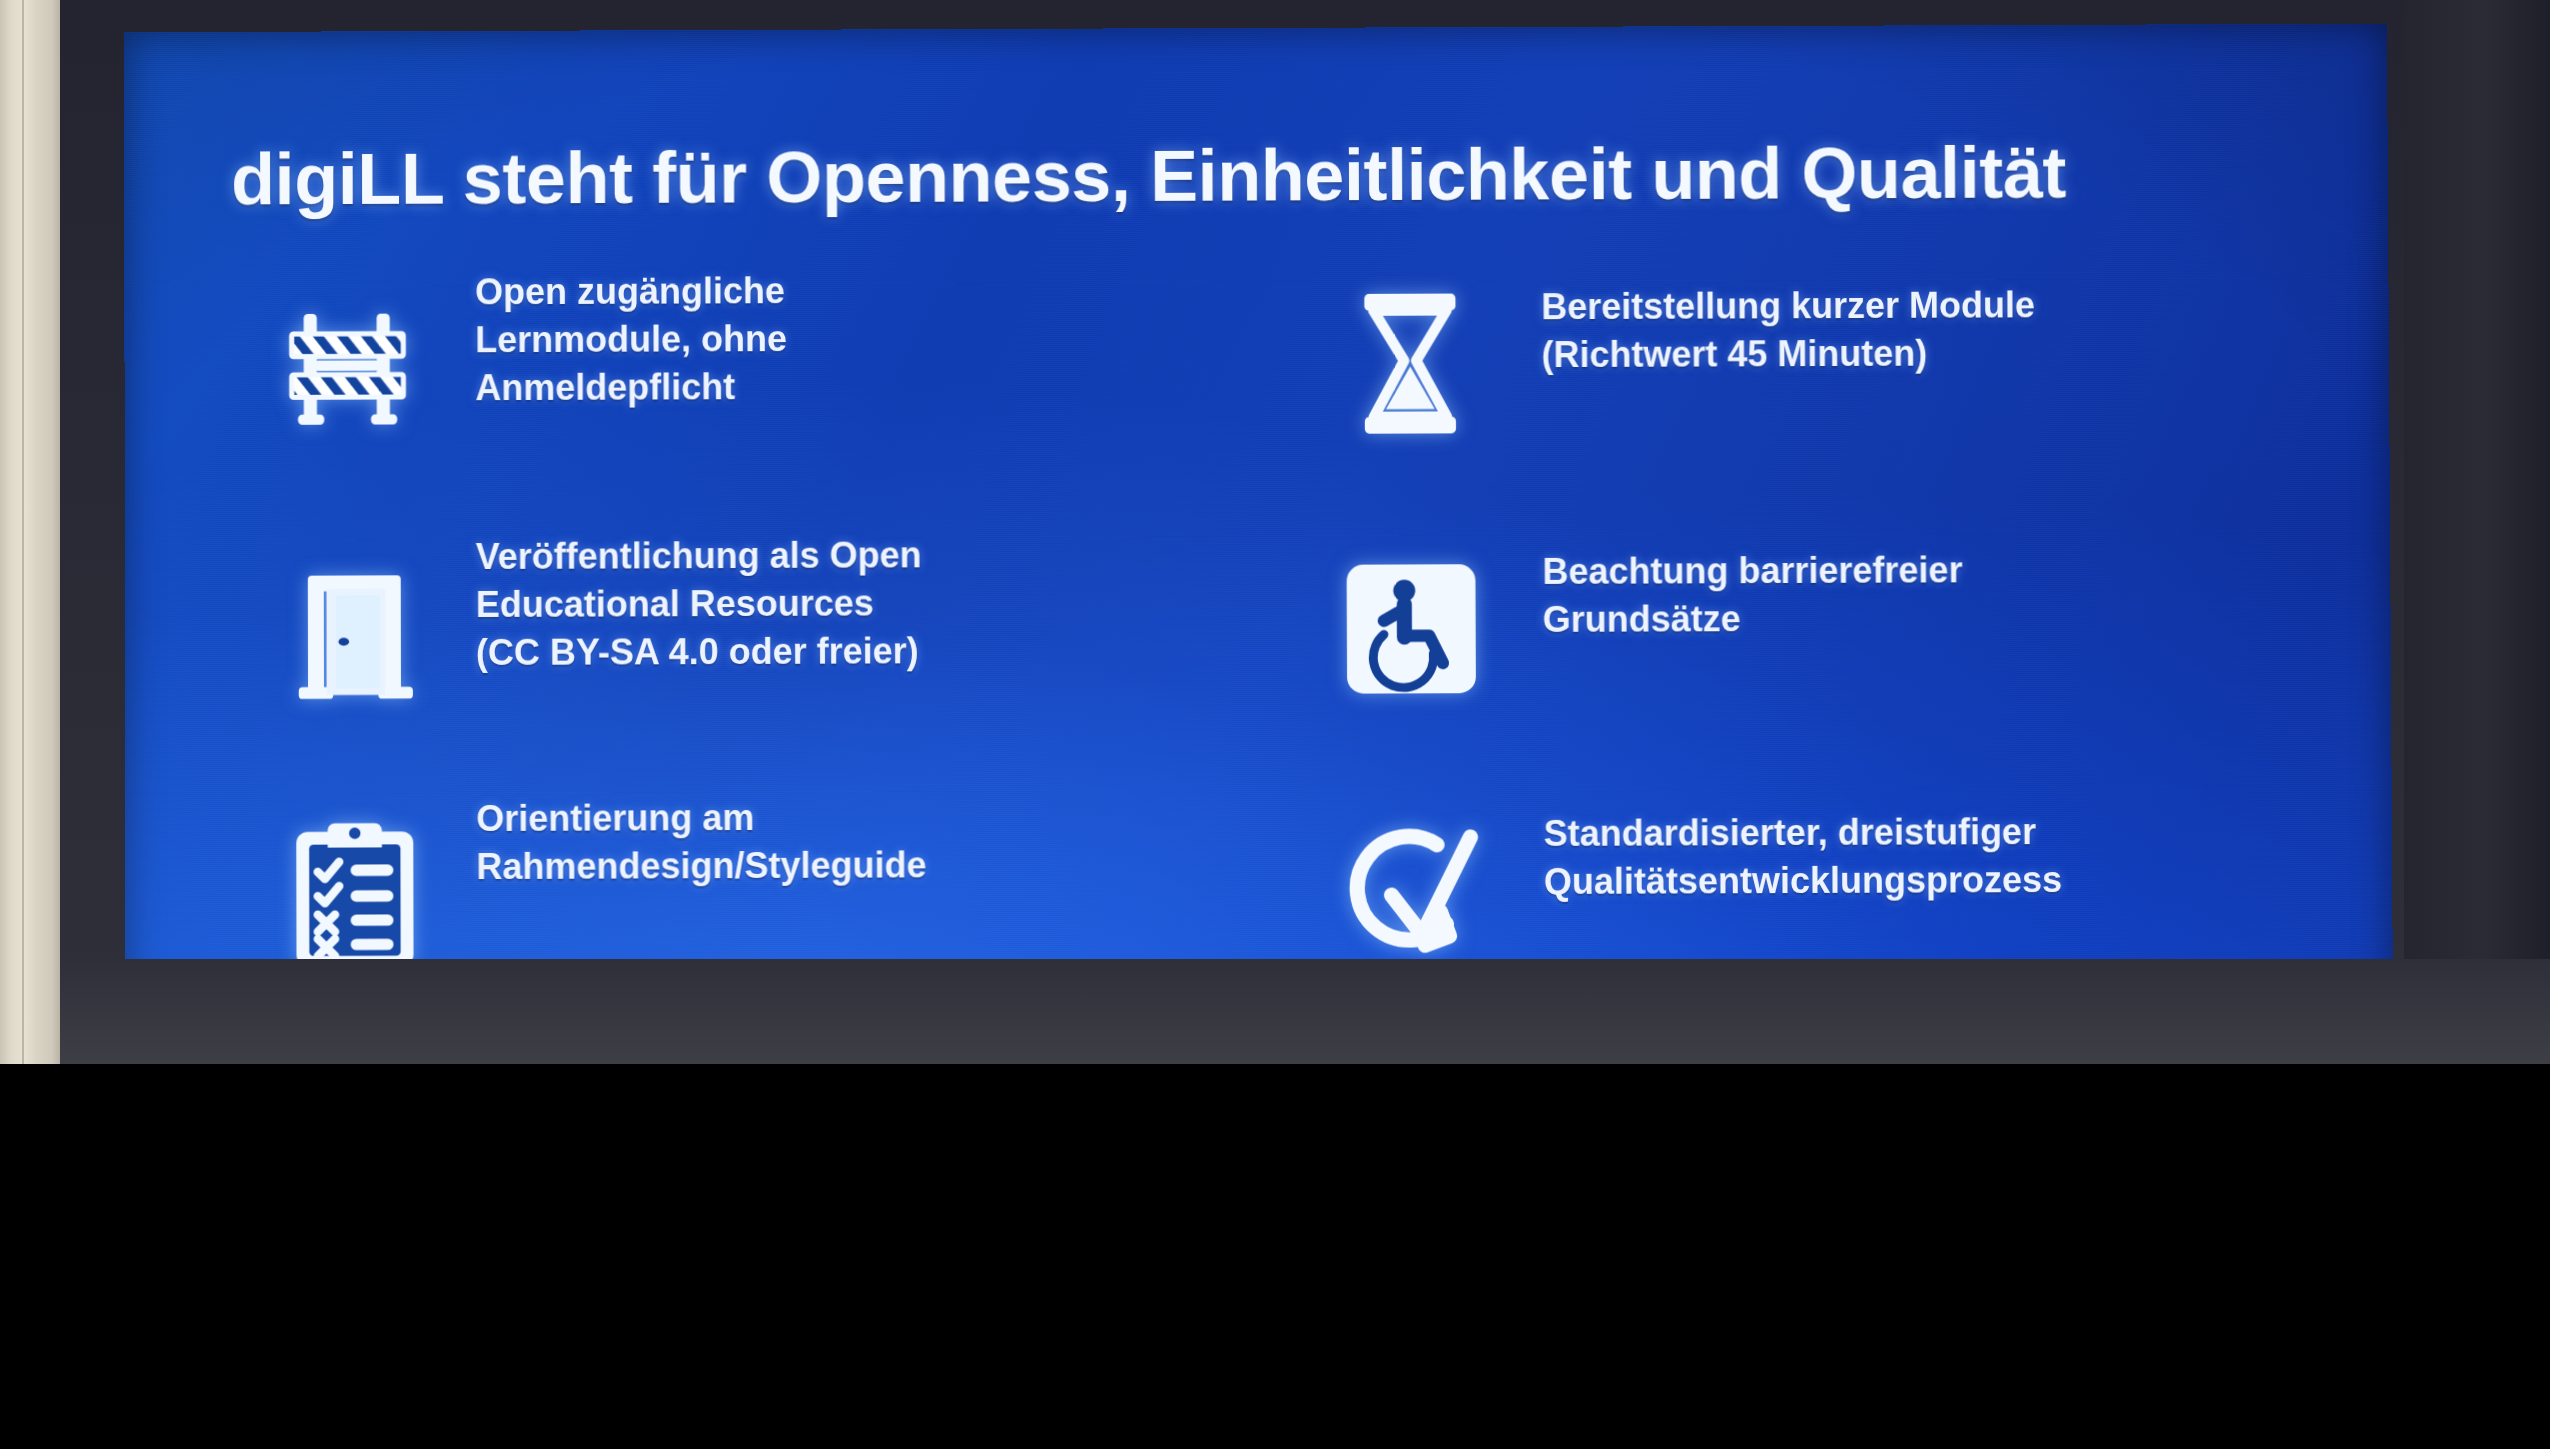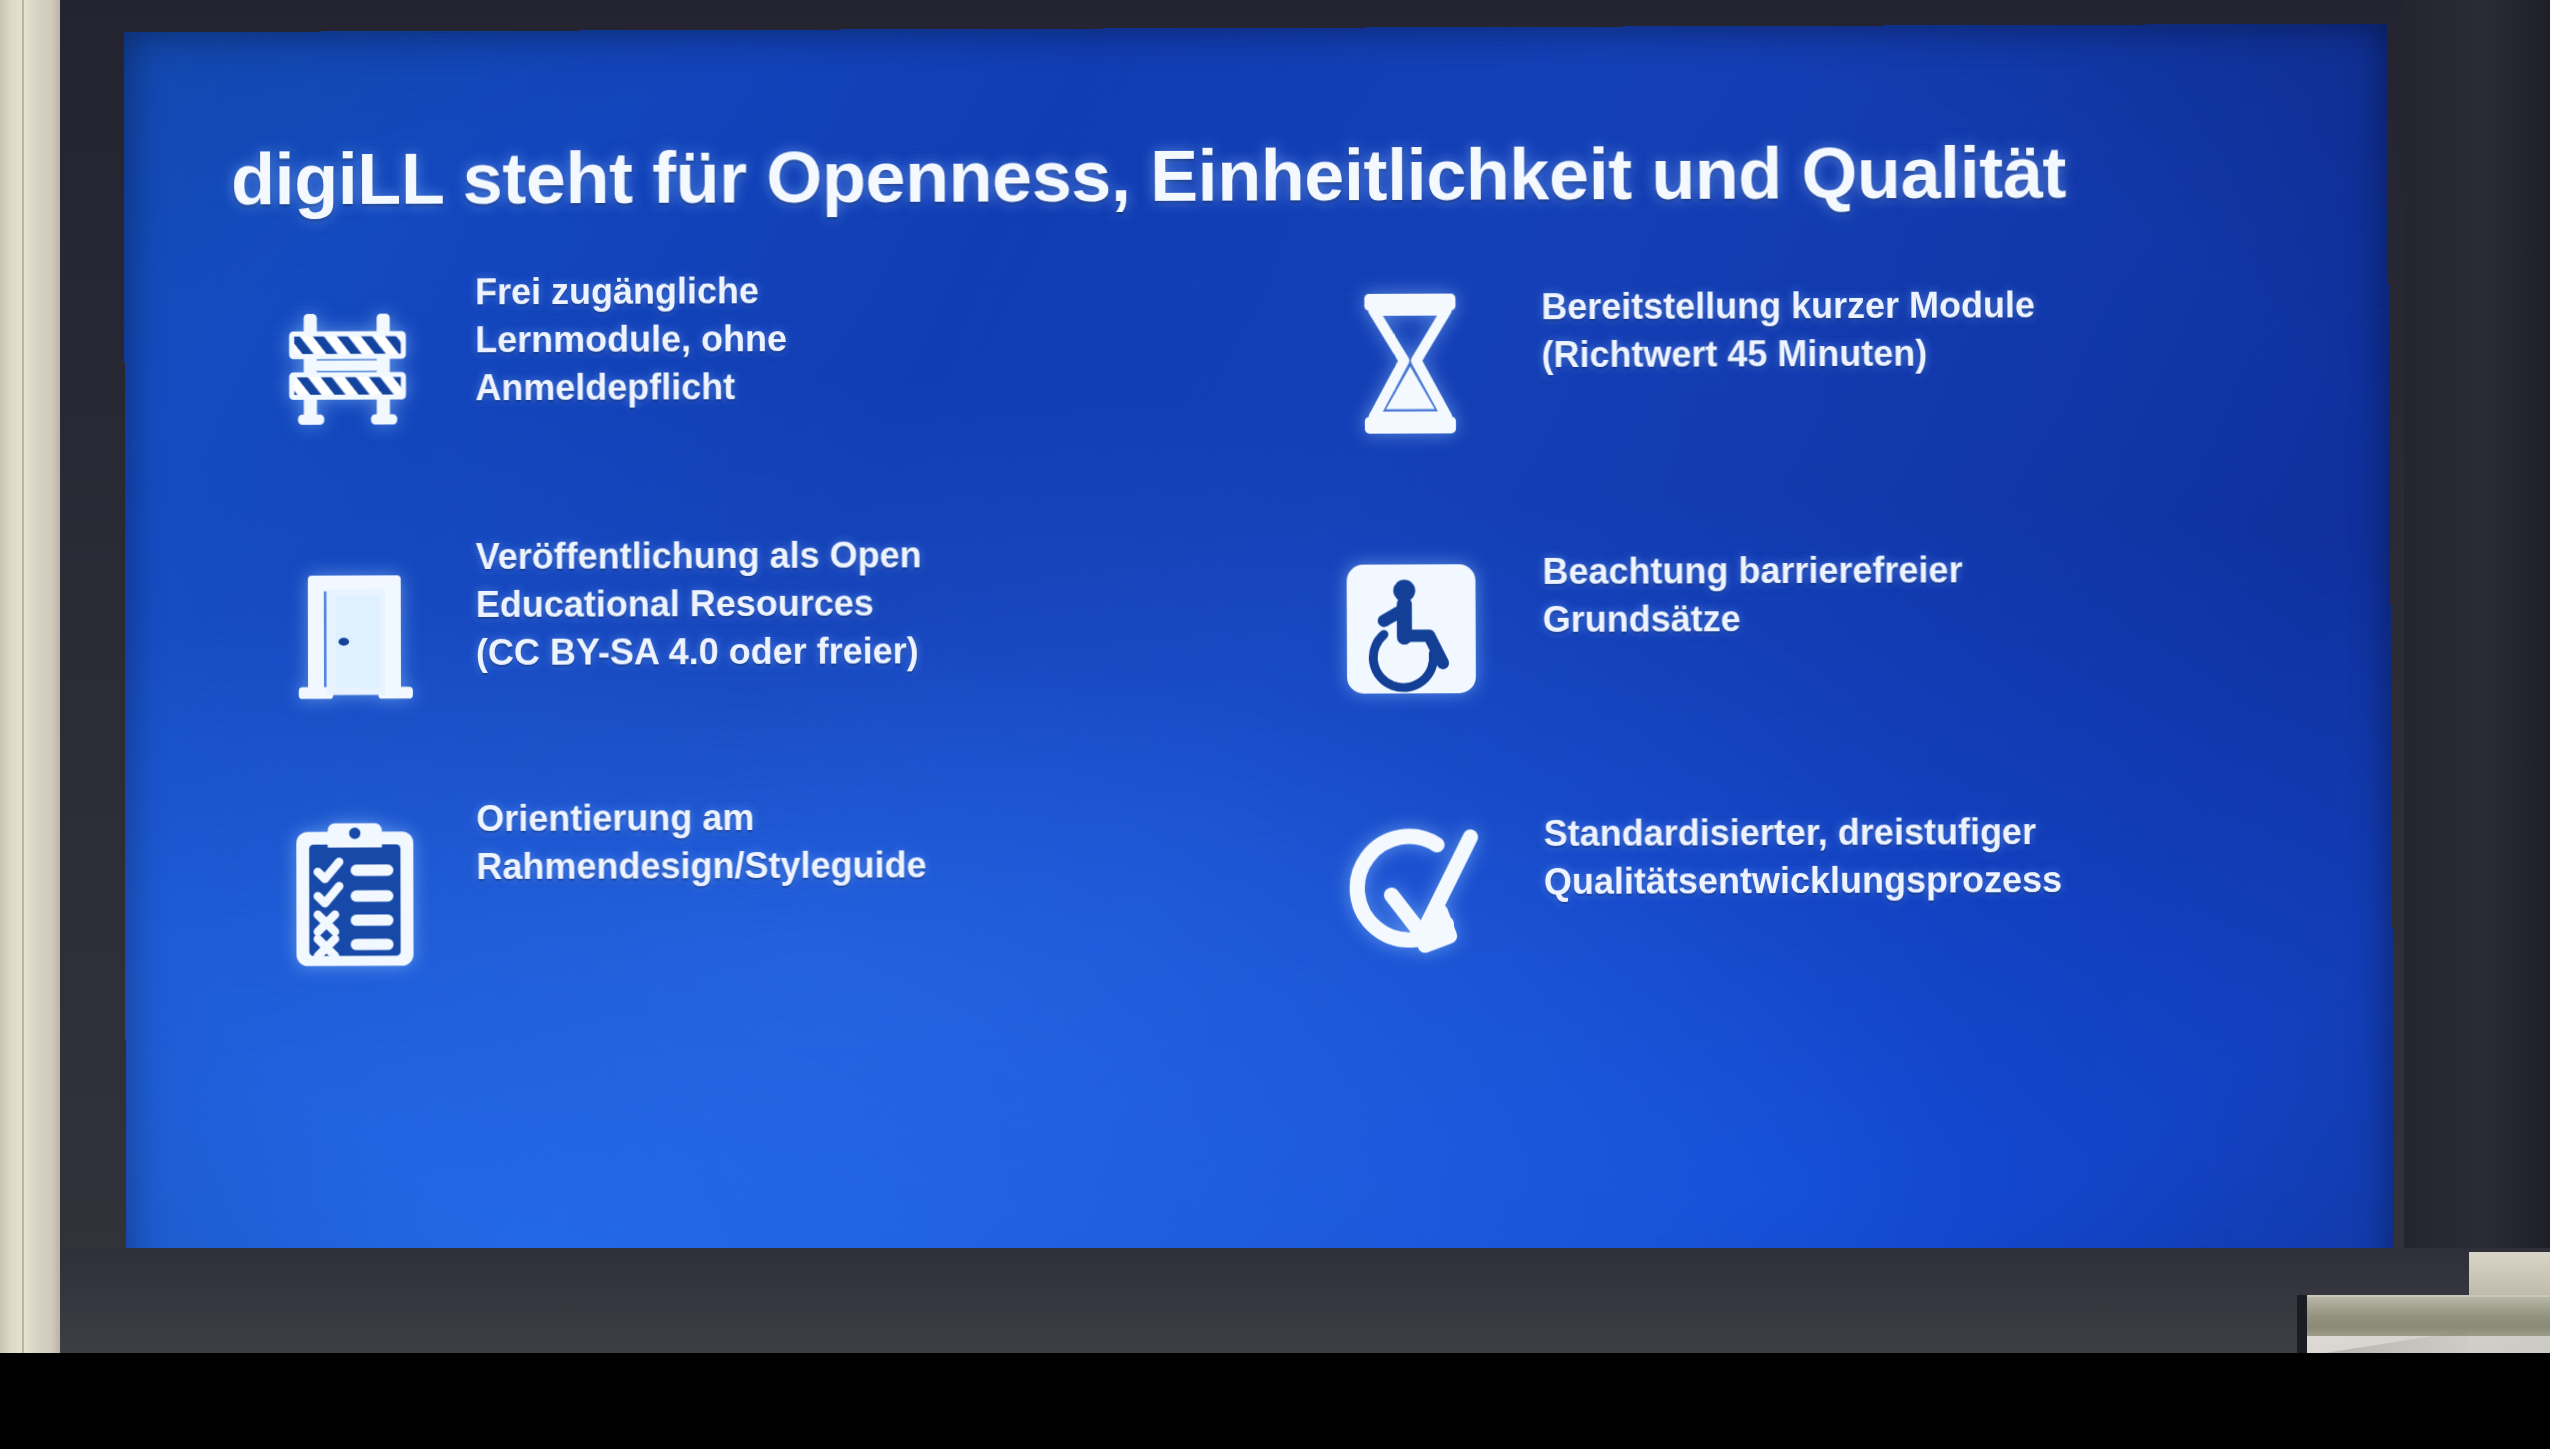--- a/index.html
+++ b/index.html
@@ -11,21 +11,21 @@
     width: 2550px;
     height: 1449px;
     overflow: hidden;
     font-family: "Liberation Sans", sans-serif;
   }
 
   
   #scene {
     position: relative;
     width: 2550px;
-    height: 1353px;
+    height: 1064px;
     overflow: hidden;
     background: #2b2b33;
   }
 
   
   .wall-left {
     position: absolute;
     left: 0; top: 0;
     width: 60px; height: 1449px;
     background: linear-gradient(to right,
@@ -264,21 +264,21 @@
                 <rect x="12" y="82" width="18" height="7" rx="3" fill="#f2f8ff"></rect>
                 <rect x="62" y="82" width="18" height="7" rx="3" fill="#f2f8ff"></rect>
                 <rect x="6" y="25" width="80" height="19" rx="3" fill="#f2f8ff"></rect>
                 <rect x="9.5" y="28.5" width="73" height="12" fill="url(#stripeA)"></rect>
                 <rect x="6" y="53" width="80" height="19" rx="3" fill="#f2f8ff"></rect>
                 <rect x="9.5" y="56.5" width="73" height="12" fill="url(#stripeA)"></rect>
                 <rect x="24" y="45" width="43" height="7" rx="2" fill="#f2f8ff"></rect>
               </svg>
             </div>
             <div class="text-cell">
-              <span class="ln">Frei zugängliche</span>
+              <span class="ln">Open zugängliche</span>
               <span class="ln">Lernmodule, ohne</span>
               <span class="ln">Anmeldepflicht</span>
             </div>
           </div>
 
           <div class="row r2">
             <div class="icon-cell">
               <svg class="icon-svg" width="137" height="146" viewBox="0 0 100 110" aria-hidden="true">
                 <path d="M18 12 h64 a3 3 0 0 1 3 3 v88 h-12 V24 H27 v79 H15 V15 a3 3 0 0 1 3 -3 z" fill="#f2f8ff"></path>
                 <rect x="8" y="96" width="26" height="9" rx="3" fill="#f2f8ff"></rect>

